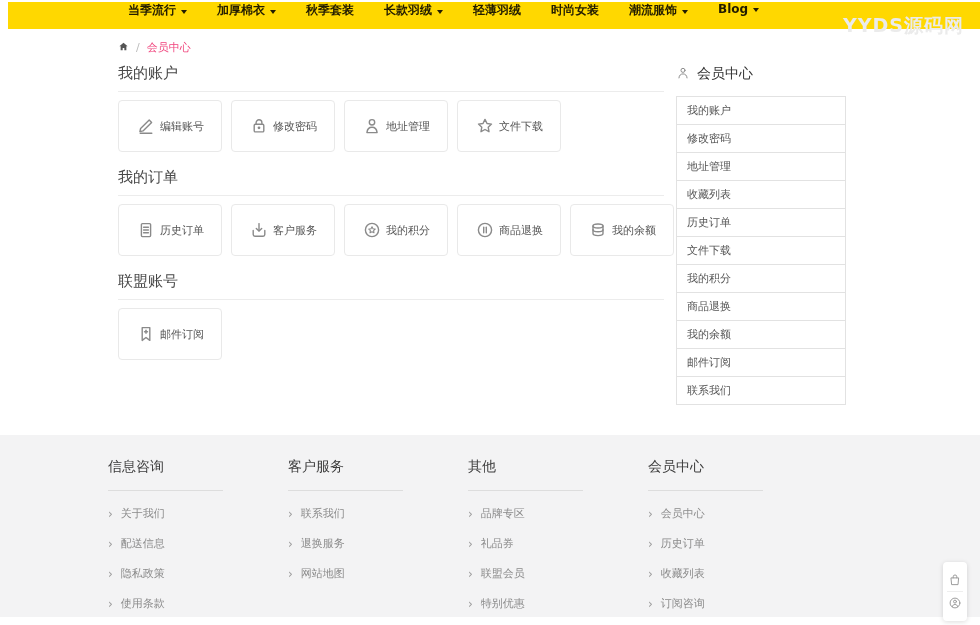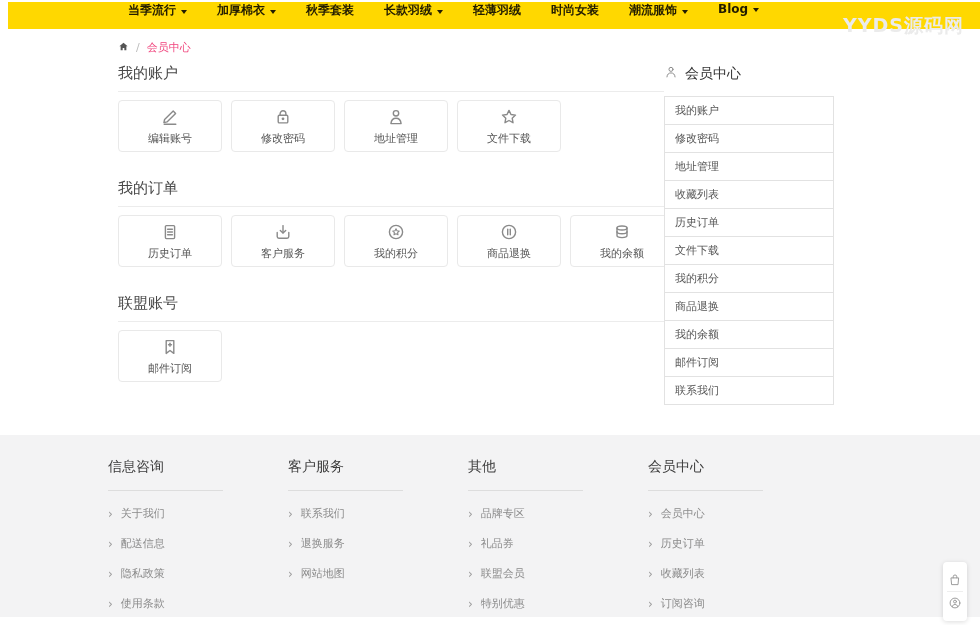--- a/index.html
+++ b/index.html
@@ -17,29 +17,29 @@
   .nav-item{font-size:12px;font-weight:bold;color:#221c00;display:flex;align-items:center;gap:5px;cursor:pointer;white-space:nowrap;}
   .caret{width:0;height:0;border-left:3.5px solid transparent;border-right:3.5px solid transparent;border-top:4px solid #221c00;margin-top:2px;}
   .watermark{
     position:absolute;top:13px;right:16px;z-index:3;
     font-size:19px;font-weight:bold;letter-spacing:1px;color:#ebebeb;
   }
   
   .page{position:absolute;top:29px;left:118px;width:744px;}
   .breadcrumb{padding-top:11px;font-size:11px;color:#bbb;display:flex;align-items:center;gap:7px;}
   .breadcrumb .crumb-current{color:#f0437c;cursor:pointer;}
-  .layout{display:flex;margin-top:9px;font-family:Liberation Serif, serif;}
+  .layout{display:flex;margin-top:9px;gap:12px;}
   .main{width:546px;}
   .side{width:170px;}
-  .sec-title{font-size:15px;color:#484848;padding-bottom:8px;border-bottom:1px solid #ececec;margin-top:27px;}
+  .sec-title{font-size:15px;color:#484848;padding-bottom:8px;border-bottom:1px solid #ececec;margin-top:16px;}
   .sec-title.first{margin-top:0;}
   .cards{display:flex;gap:9px;margin-top:8px;}
   .card{
     min-width:100px;height:50px;border:1px solid #e9e9e9;border-radius:4px;background:#fff;
-    display:flex;flex-direction:column;align-items:center;justify-content:center;gap:4px;
+    display:flex;align-items:center;justify-content:center;gap:4px;
     padding:0 1px;cursor:pointer;box-sizing:content-box;
   }
   .card.wide{padding:0 13px;}
   .card svg{display:block;}
   .ic{stroke:#8a8a8a;fill:none;stroke-width:1.4;stroke-linecap:round;stroke-linejoin:round;}
   .card-label{font-size:11px;color:#555;white-space:nowrap;}
   
   .side-title{font-size:14px;color:#333;display:flex;align-items:center;gap:7px;margin:1px 0 13px;}
   .side-list{border:1px solid #e2e2e2;border-bottom:none;}
   .side-item{

